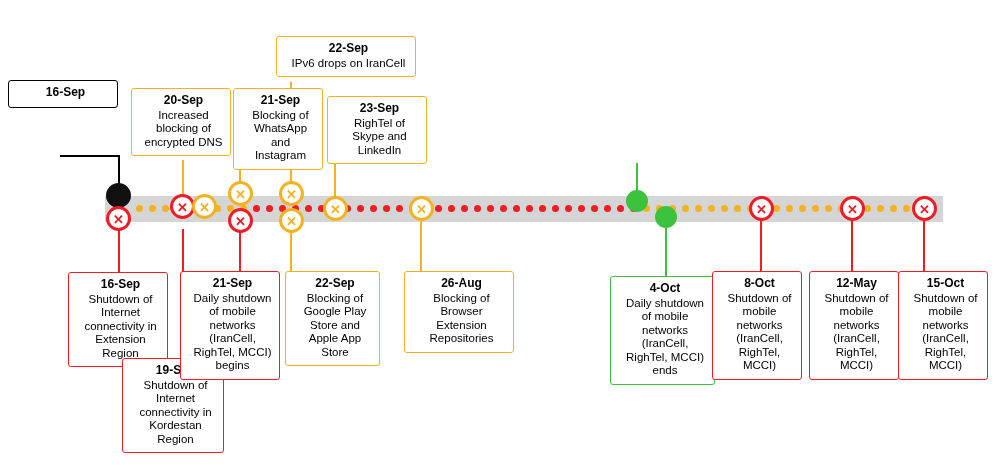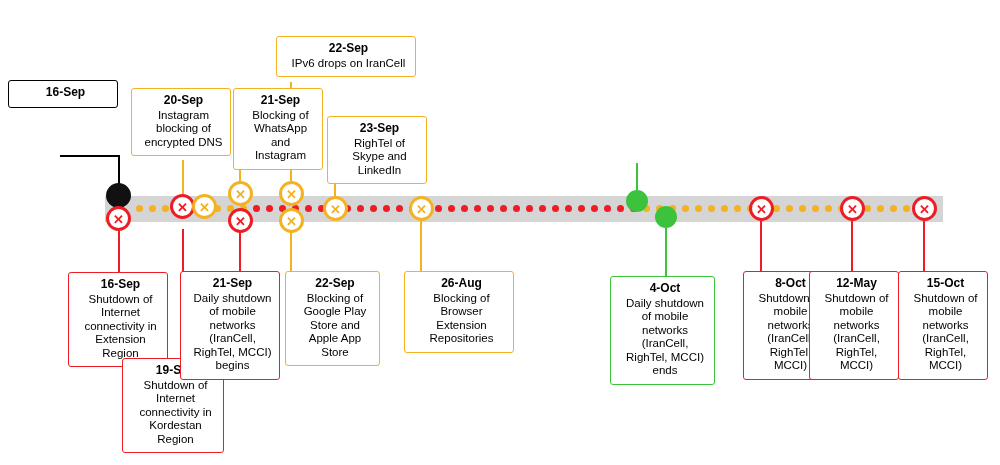--- a/index.html
+++ b/index.html
@@ -250,34 +250,34 @@
   <div class="marker red" style="left:912px; top:196px; width:25px; height:25px;">
       <span class="inner">✕</span>
     </div>
 
   <div class="label-box b-black" style="left:8px; top:80px; width:110px;">
     <span class="date">16-Sep</span>
   </div>
 
   <div class="label-box b-yellow" style="left:131px; top:88px; width:100px;">
     <span class="date">20-Sep</span>
-    <span class="desc">Instagram blocking of encrypted DNS</span>
+    <span class="desc">Increased blocking of encrypted DNS</span>
   </div>
 
   <div class="label-box b-yellow" style="left:233px; top:88px; width:90px;">
     <span class="date">21-Sep</span>
     <span class="desc">Blocking of WhatsApp and Instagram</span>
   </div>
 
   <div class="label-box b-yellow" style="left:276px; top:36px; width:140px;">
     <span class="date">22-Sep</span>
     <span class="desc">IPv6 drops on IranCell</span>
   </div>
 
-  <div class="label-box b-yellow" style="left:327px; top:116px; width:100px;">
+  <div class="label-box b-yellow" style="left:327px; top:96px; width:100px;">
     <span class="date">23-Sep</span>
     <span class="desc">RighTel of Skype and LinkedIn</span>
   </div>
 
 
   <div class="label-box b-red" style="left:68px; top:272px; width:100px;">
     <span class="date">16-Sep</span>
     <span class="desc">Shutdown of Internet connectivity in Extension Region</span>
   </div>
 
@@ -299,21 +299,21 @@
   <div class="label-box b-yellow" style="left:404px; top:271px; width:110px;">
     <span class="date">26-Aug</span>
     <span class="desc">Blocking of Browser Extension Repositories</span>
   </div>
 
   <div class="label-box b-green" style="left:610px; top:276px; width:105px;">
     <span class="date">4-Oct</span>
     <span class="desc">Daily shutdown of mobile networks (IranCell, RighTel, MCCI) ends</span>
   </div>
 
-  <div class="label-box b-red" style="left:743px; top:271px; width:90px;">
+  <div class="label-box b-red" style="left:712px; top:271px; width:90px;">
     <span class="date">8-Oct</span>
     <span class="desc">Shutdown of mobile networks (IranCell, RighTel, MCCI)</span>
   </div>
 
   <div class="label-box b-red" style="left:809px; top:271px; width:90px;">
     <span class="date">12-May</span>
     <span class="desc">Shutdown of mobile networks (IranCell, RighTel, MCCI)</span>
   </div>
 
   <div class="label-box b-red" style="left:898px; top:271px; width:90px;">

